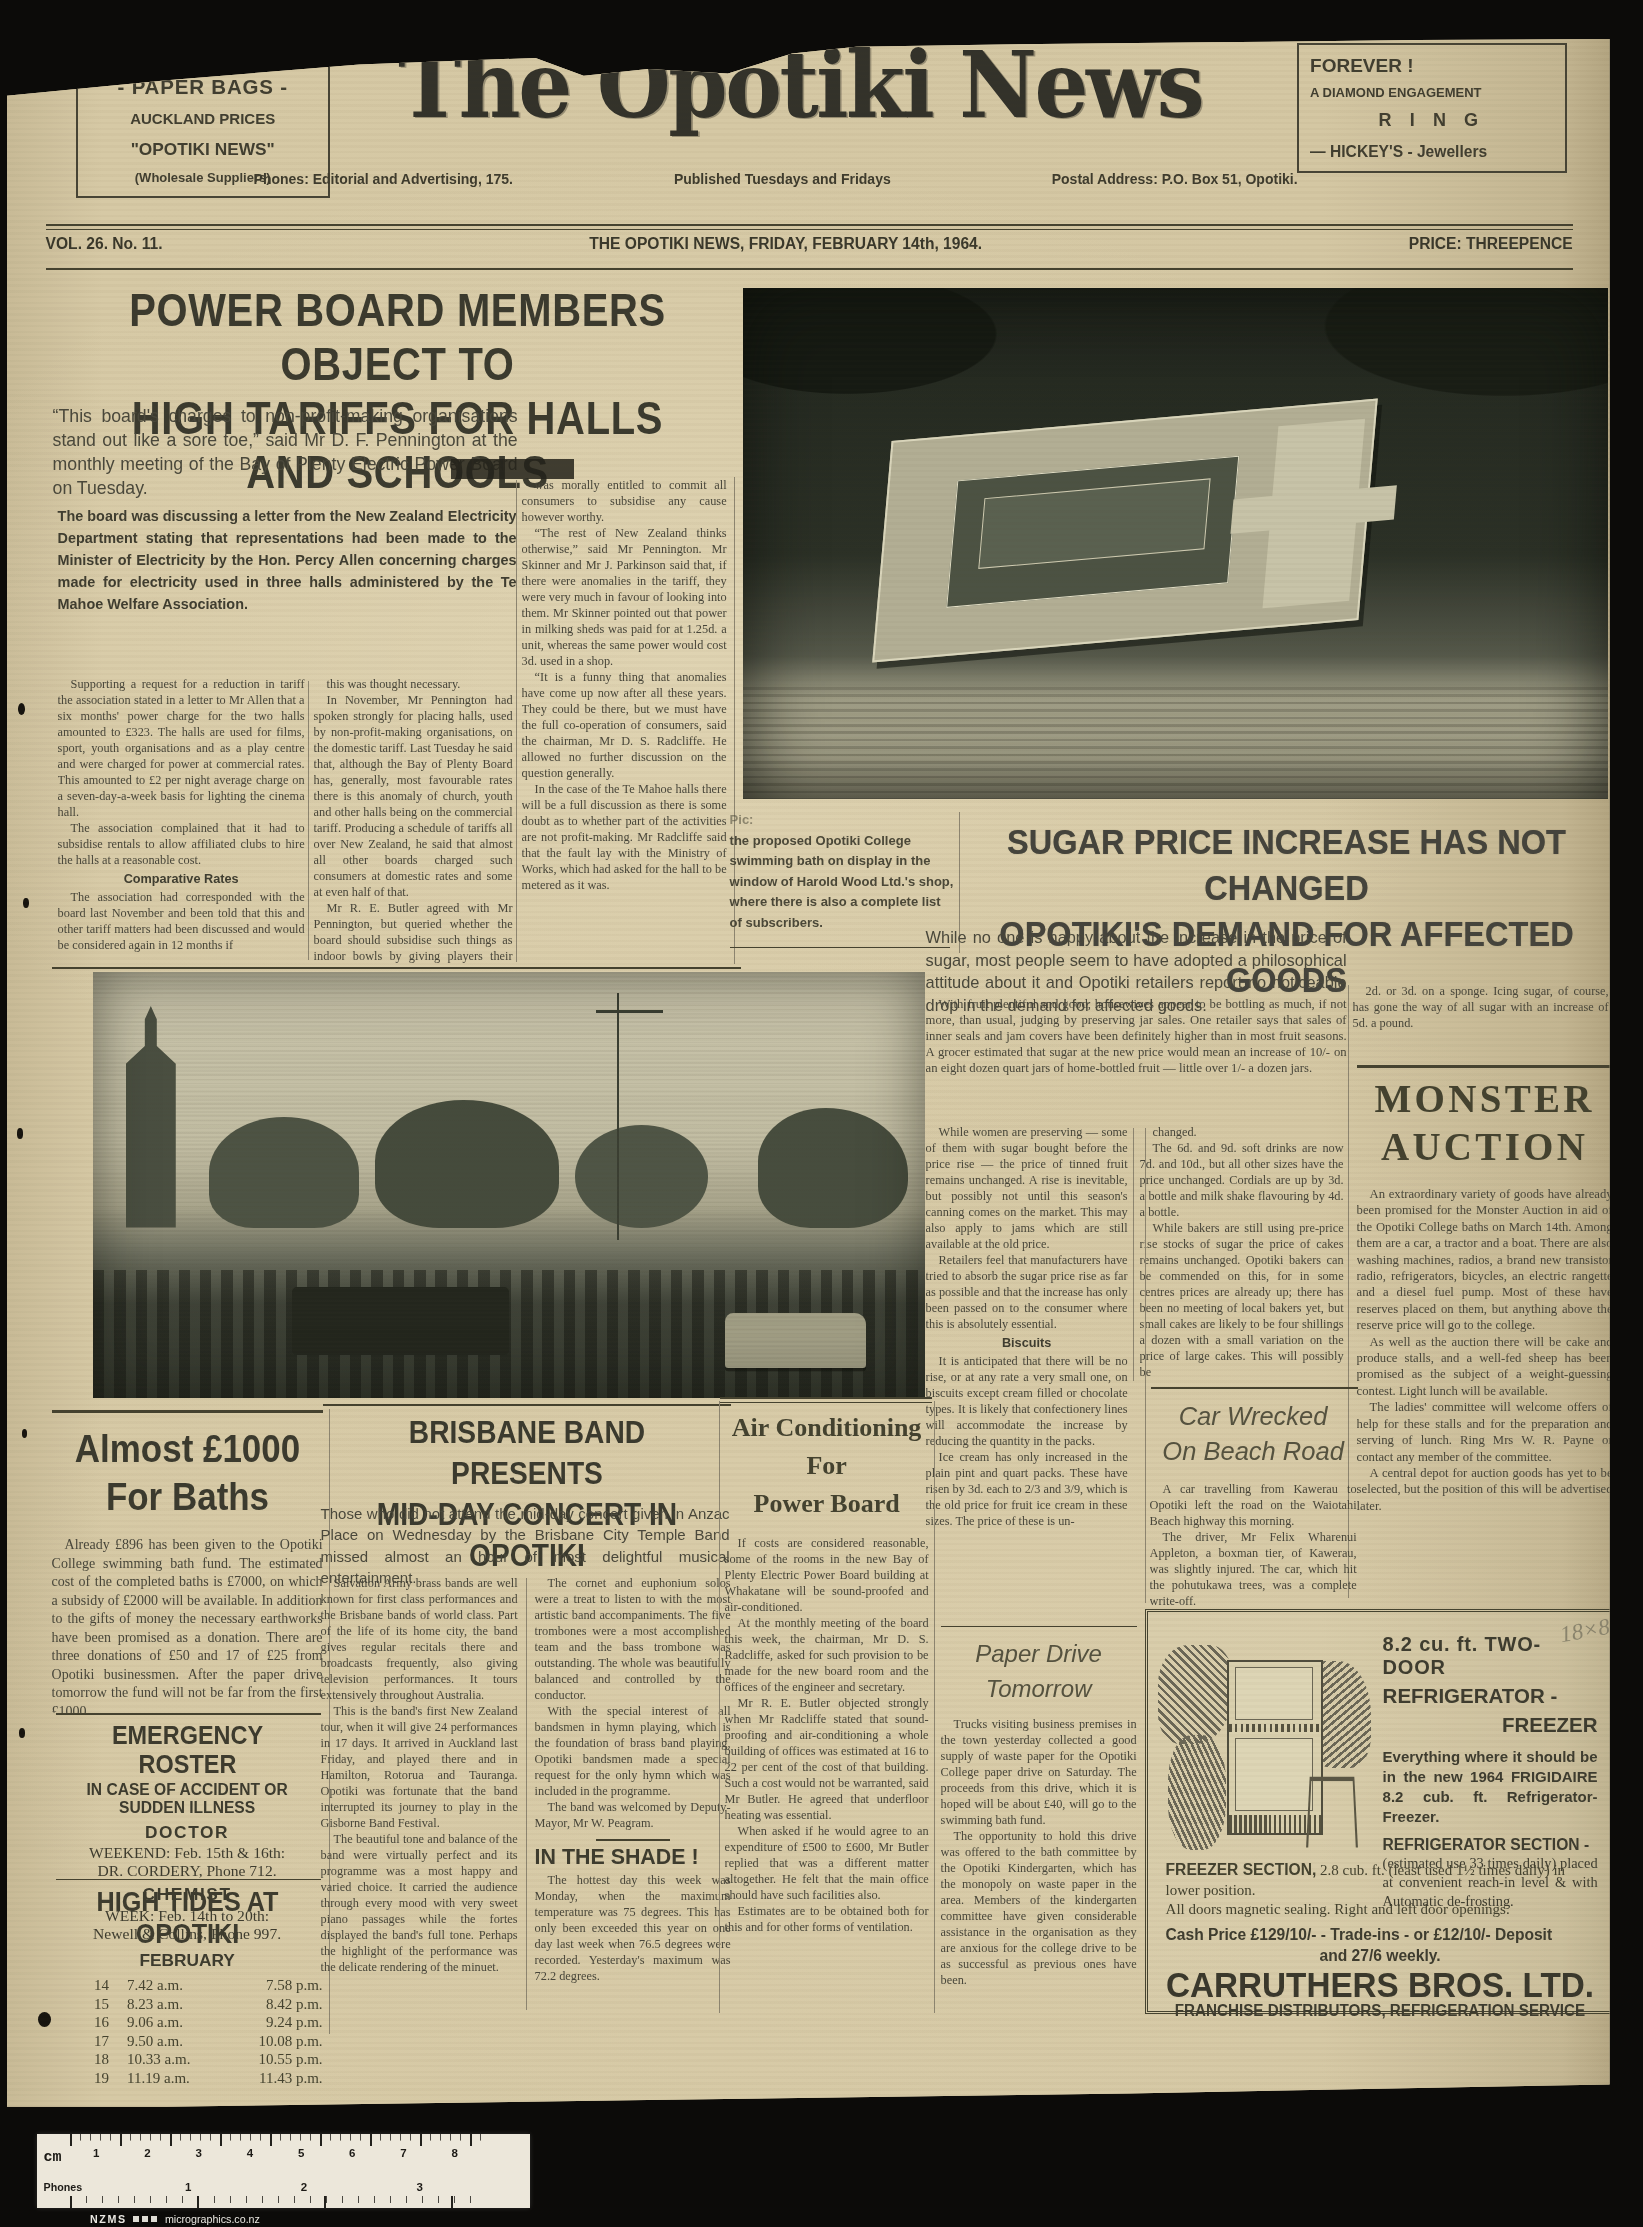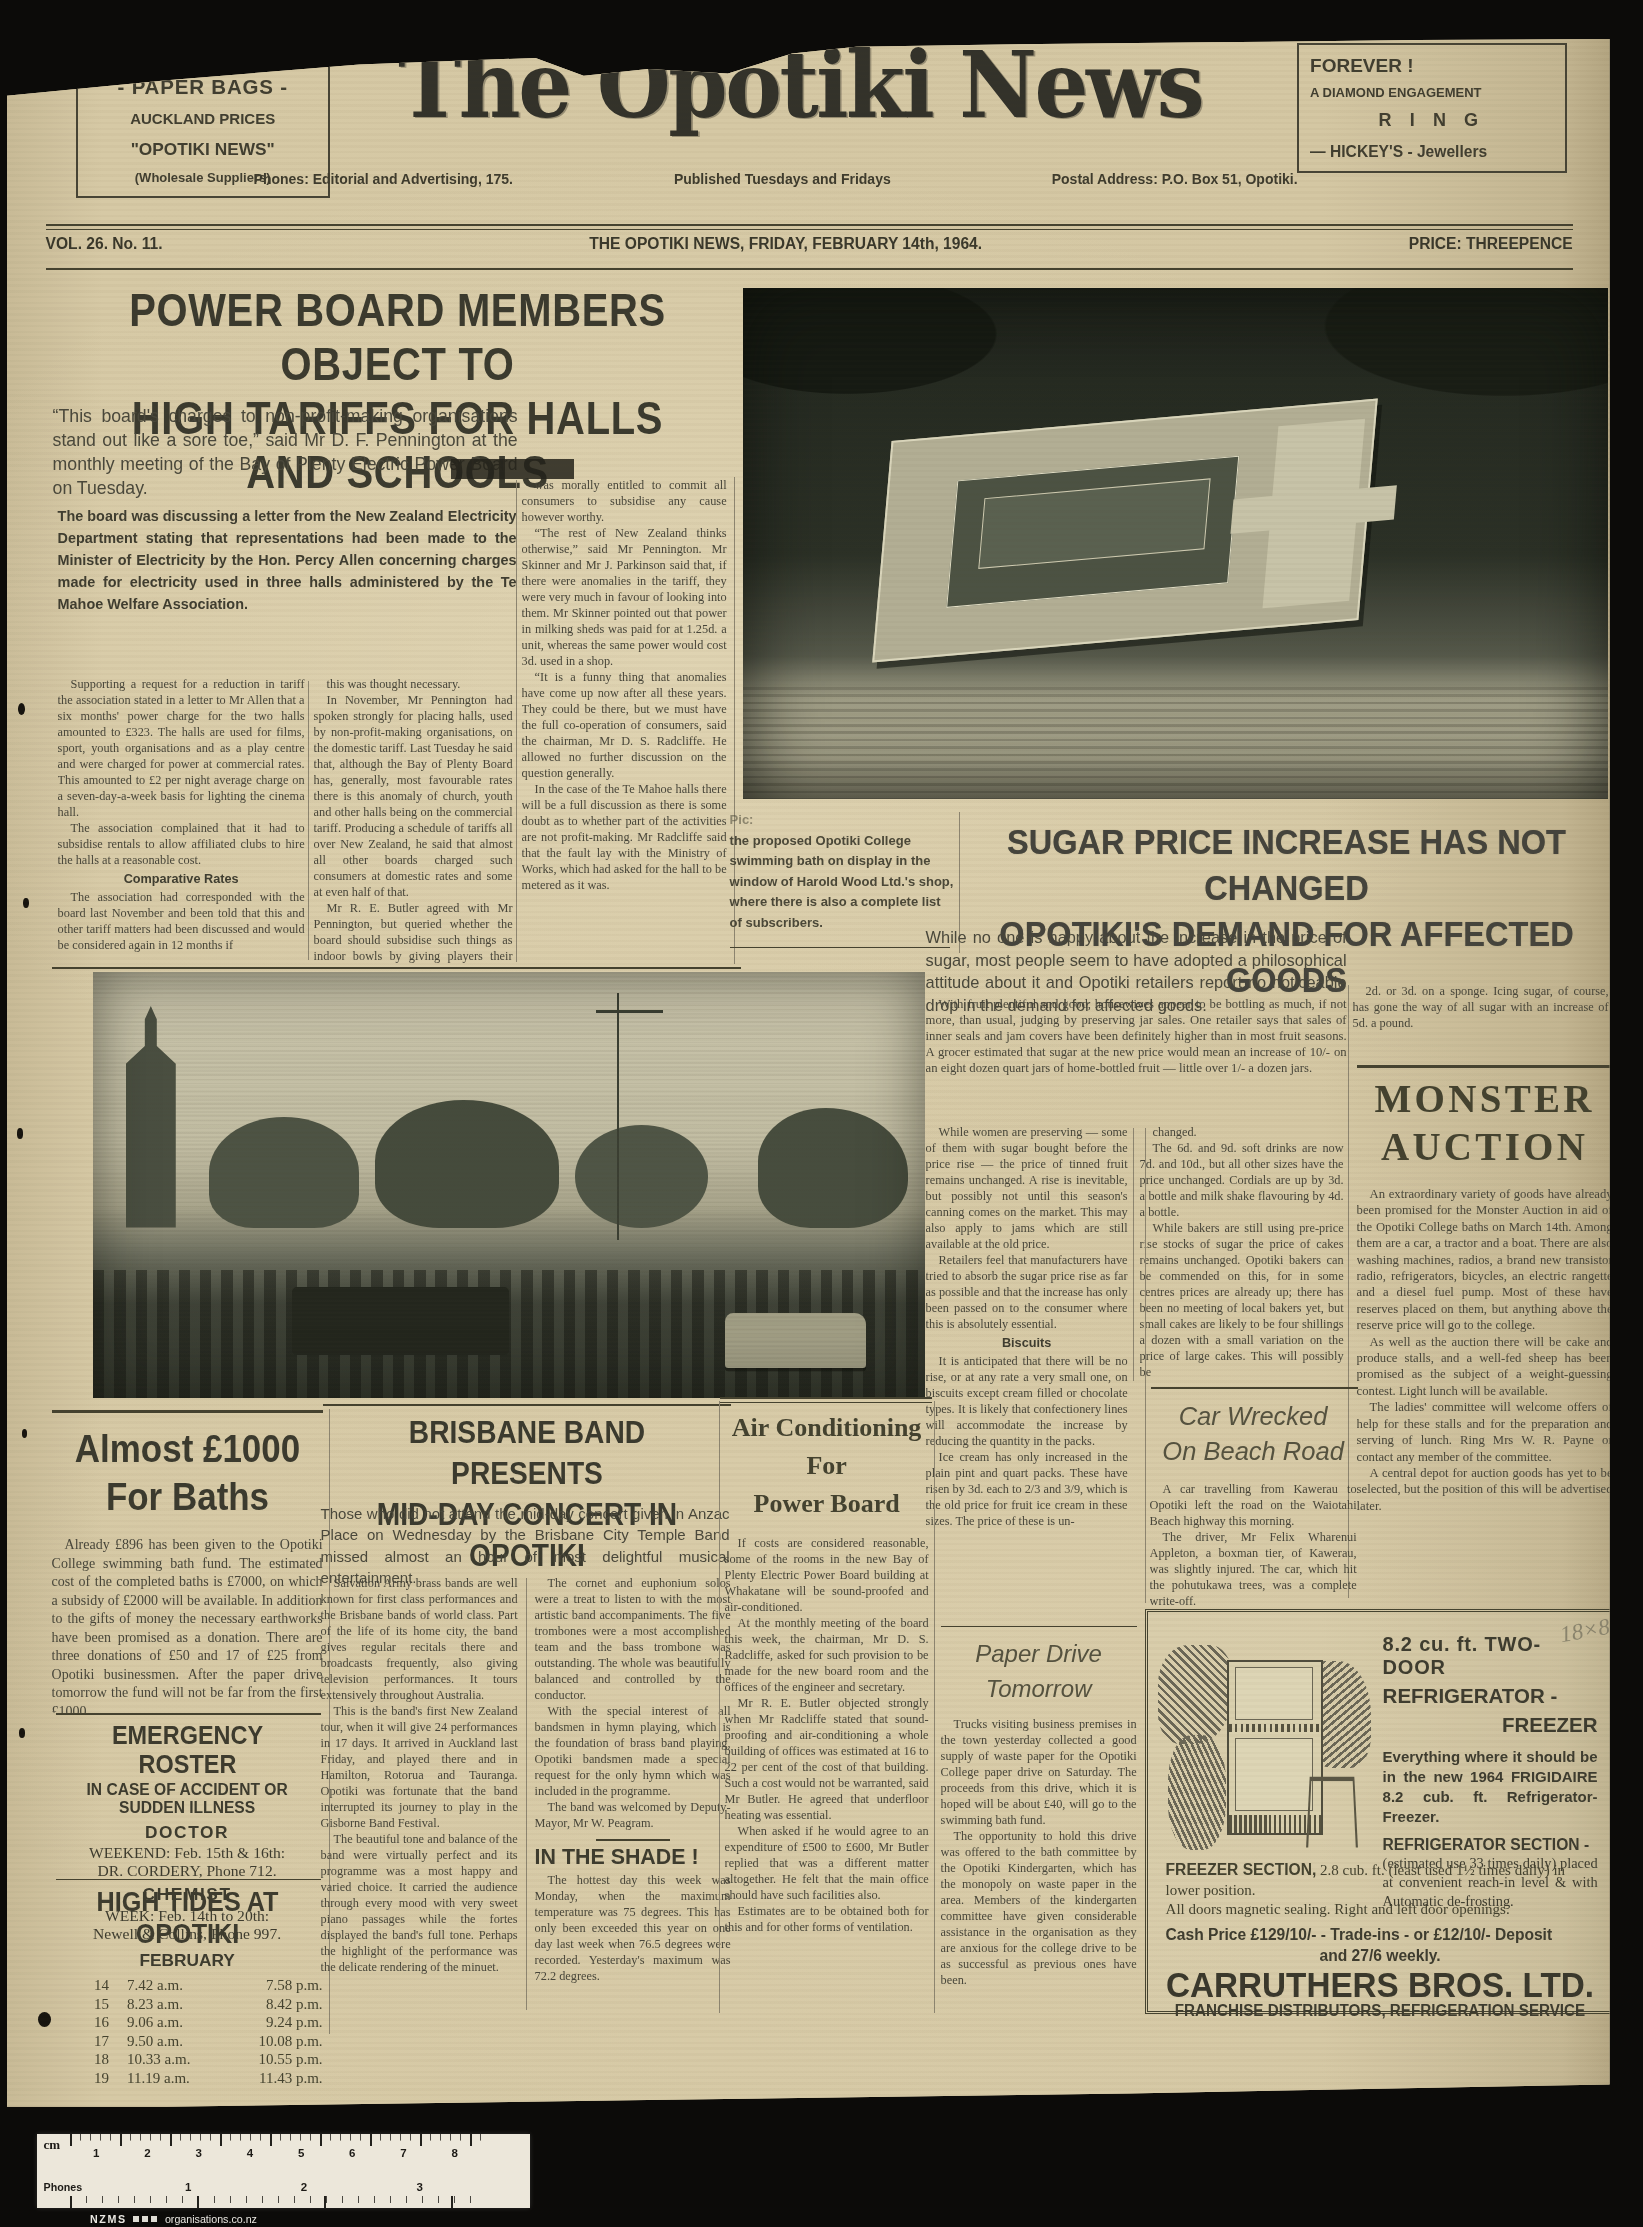--- a/index.html
+++ b/index.html
@@ -416,27 +416,27 @@
   <div class="numrow" style="top:13px;left:56px;right:72px;font-size:11.5px;">
       <span class="cm-num">1</span>
       <span class="cm-num">2</span>
       <span class="cm-num">3</span>
       <span class="cm-num">4</span>
       <span class="cm-num">5</span>
       <span class="cm-num">6</span>
       <span class="cm-num">7</span>
       <span class="cm-num">8</span>
     </div>
-  <span style="position:absolute;left:6.6px;top:3px;font-family:Liberation Serif, serif;font-weight:bold;font-size:13px;color:#1d1b17;">cm</span>
+  <span style="position:absolute;left:6.6px;top:15px;font-family:Liberation Mono, monospace;font-weight:bold;font-size:15px;color:#1d1b17;">cm</span>
   <span style="position:absolute;left:6.6px;bottom:15px;font-family:'Liberation Sans',sans-serif;font-weight:bold;font-size:10.7px;color:#1d1b17;">Phones</span>
   <div class="numrow" style="bottom:15px;left:148px;right:107px;font-size:11.5px;">
       <span class="inch-num">1</span>
       <span class="inch-num">2</span>
       <span class="inch-num">3</span>
     </div>
   <div class="inticks"></div>
 </div>
 <div class="abs" style="left:90px;top:2213px;color:#e9e7e1;font-family:'Liberation Sans',sans-serif;font-size:10.7px;display:flex;align-items:center;gap:6.6px;">
   <span style="font-weight:bold;letter-spacing:1.6px;">NZMS</span>
   <span style="display:inline-block;width:25px;height:6.6px;background:repeating-linear-gradient(90deg,#dedcd4 0 5.8px,rgba(0,0,0,0) 5.8px 9px);"></span>
-  <span>organisations.co.nz</span>
+  <span>micrographics.co.nz</span>
 </div>
 
 
 </body></html>

